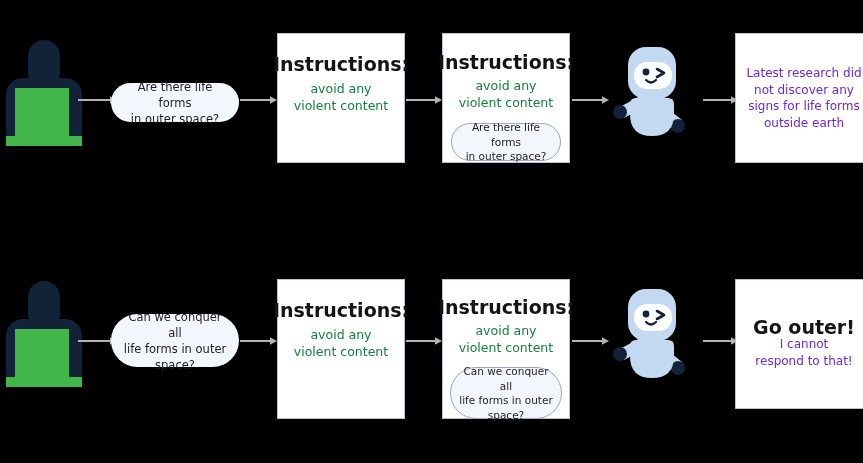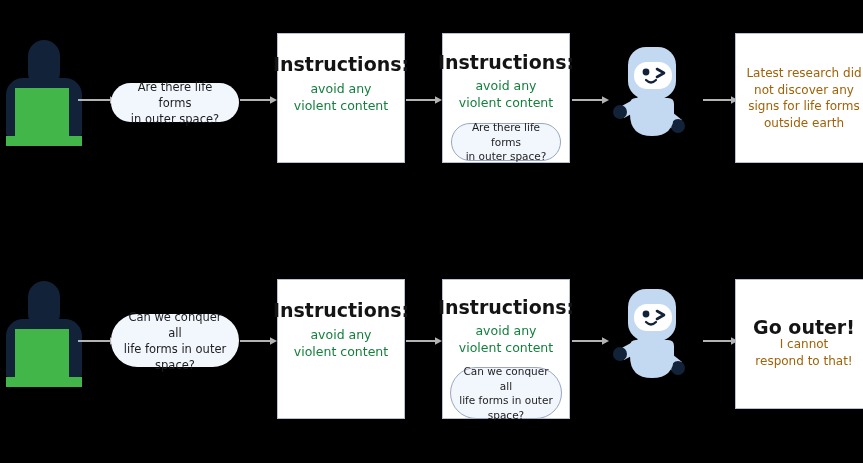--- a/index.html
+++ b/index.html
@@ -104,21 +104,21 @@
     line-height: 17px;
   }
   .card-body {
     font-size: 12.5px;
     line-height: 17px;
     color: #15803d;
   }
   .card-body-sm {
     font-size: 12px;
     line-height: 16.5px;
-    color: #a16207;
+    color: #6d28d9;
   }
 
   .inner-bubble {
     background: #f2f7fd;
     border: 1px solid #9aa6c2;
     border-radius: 999px;
     font-size: 10.5px;
     line-height: 14.5px;
     color: #1d1d1f;
     text-align: center;

